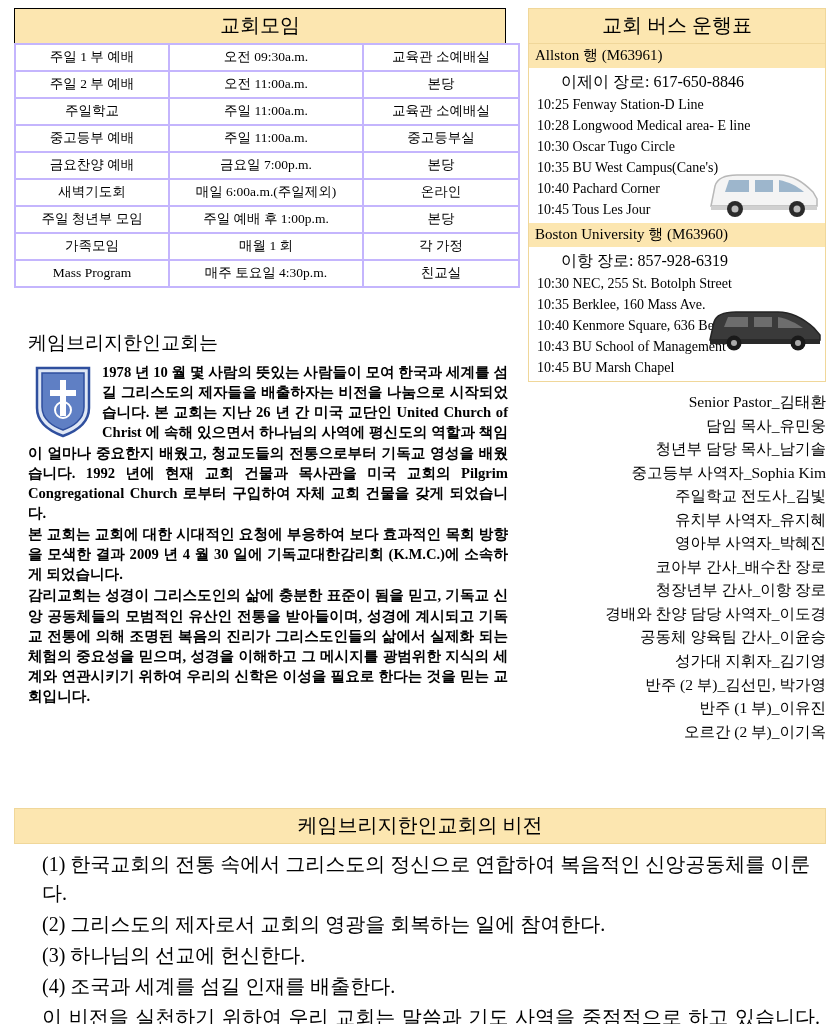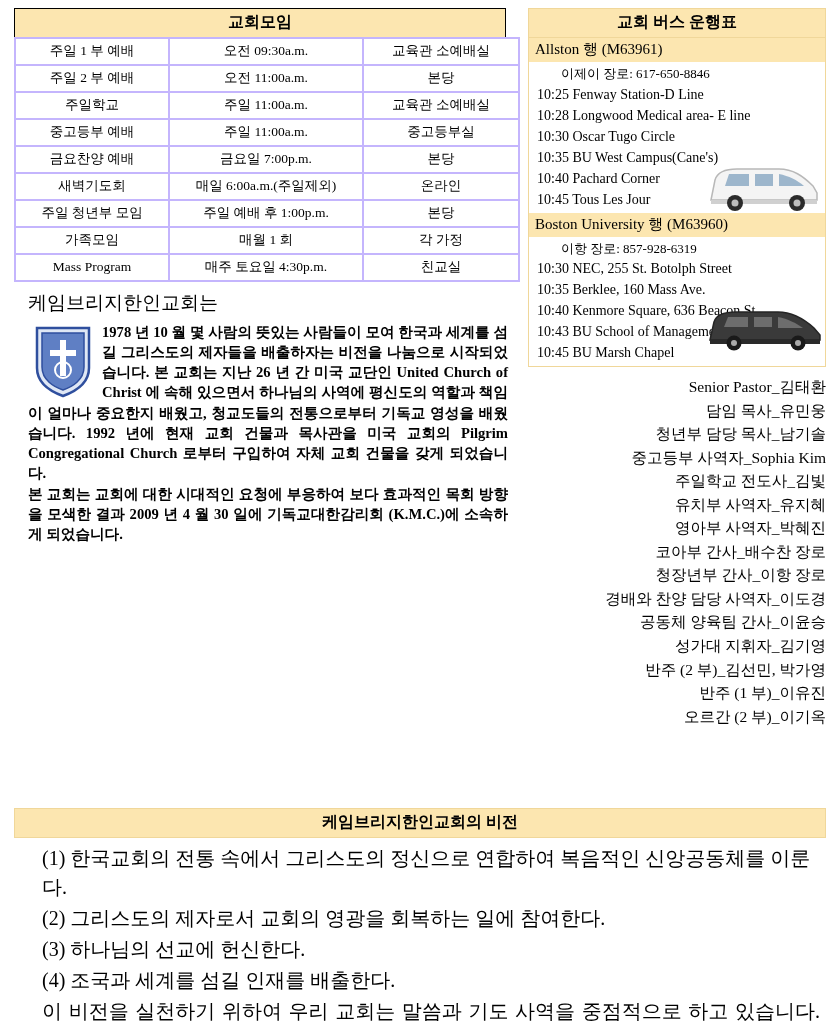--- a/index.html
+++ b/index.html
@@ -18,22 +18,22 @@
   .page {
     position: relative;
     width: 840px;
     height: 1024px;
   }
 
   
   .bar {
     background: #fce6b0;
     text-align: center;
-    font-size: 16px;
-    font-weight: bold;
+    font-size: 20px;
+    font-weight: normal;
     padding: 3px 0 4px 0;
     border: 1px solid #f0d79a;
     box-sizing: border-box;
   }
 
   
   .meeting-wrap {
     position: absolute;
     left: 14px;
     top: 8px;
@@ -62,20 +62,21 @@
   
   .intro {
     position: absolute;
     left: 28px;
     top: 290px;
     width: 480px;
   }
   .intro-title {
     font-size: 19px;
     margin-bottom: 6px;
+    margin-top: 40px;
   }
   .crest {
     float: left;
     width: 58px;
     height: 74px;
     margin: 2px 10px 2px 6px;
   }
   .intro-body {
     font-size: 14.6px;
     line-height: 1.38;
@@ -106,21 +107,21 @@
   }
   .route-list {
     list-style: none;
     margin: 0;
     padding: 2px 0 3px 8px;
     font-size: 14px;
     line-height: 1.5;
   }
   .route-list li.note {
     padding-left: 24px;
-    font-size: 13px;
+    font-size: 16px;
   }
   .van1 {
     position: absolute;
     right: 2px;
     top: 122px;
     width: 118px;
     height: 56px;
   }
   .van2 {
     position: absolute;
@@ -230,20 +231,21 @@
       <path d="M3 4 H55 V44 C55 60 40 68 29 72 C18 68 3 60 3 44 Z" fill="#dfe7f5" stroke="#2f4f9e" stroke-width="2.5"></path>
       <path d="M8 9 H50 V43 C50 56 38 63 29 66 C20 63 8 56 8 43 Z" fill="#5f7fc4" stroke="#2f4f9e" stroke-width="1.5"></path>
       <rect x="26" y="16" width="6" height="36" fill="#ffffff"></rect>
       <rect x="16" y="26" width="26" height="6" fill="#ffffff"></rect>
       <circle cx="29" cy="46" r="8" fill="none" stroke="#ffffff" stroke-width="2"></circle>
     </svg>
 
     <div class="intro-body">
       <p>1978 년 10 월 몇 사람의 뜻있는 사람들이 모여 한국과 세계를 섬길 그리스도의 제자들을 배출하자는 비전을 나눔으로 시작되었습니다. 본 교회는 지난 26 년 간 미국 교단인 United Church of Christ 에 속해 있으면서 하나님의 사역에 평신도의 역할과 책임이 얼마나 중요한지 배웠고, 청교도들의 전통으로부터 기독교 영성을 배웠습니다. 1992 년에 현재 교회 건물과 목사관을 미국 교회의 Pilgrim Congregational Church 로부터 구입하여 자체 교회 건물을 갖게 되었습니다.</p>
       <p>본 교회는 교회에 대한 시대적인 요청에 부응하여 보다 효과적인 목회 방향을 모색한 결과 2009 년 4 월 30 일에 기독교대한감리회 (K.M.C.)에 소속하게 되었습니다.</p>
+      <p>감리교회는 성경이 그리스도인의 삶에 충분한 표준이 됨을 믿고, 기독교 신앙 공동체들의 모범적인 유산인 전통을 받아들이며, 성경에 계시되고 기독교 전통에 의해 조명된 복음의 진리가 그리스도인들의 삶에서 실제화 되는 체험의 중요성을 믿으며, 성경을 이해하고 그 메시지를 광범위한 지식의 세계와 연관시키기 위하여 우리의 신학은 이성을 필요로 한다는 것을 믿는 교회입니다.</p>
     </div>
   </div>
 
   <div class="right-col">
 
     <div class="bar">교회 버스 운행표</div>
     <div class="bus-box">
 
       <div class="route-head">Allston 행 (M63961)</div>
       <ul class="route-list">

